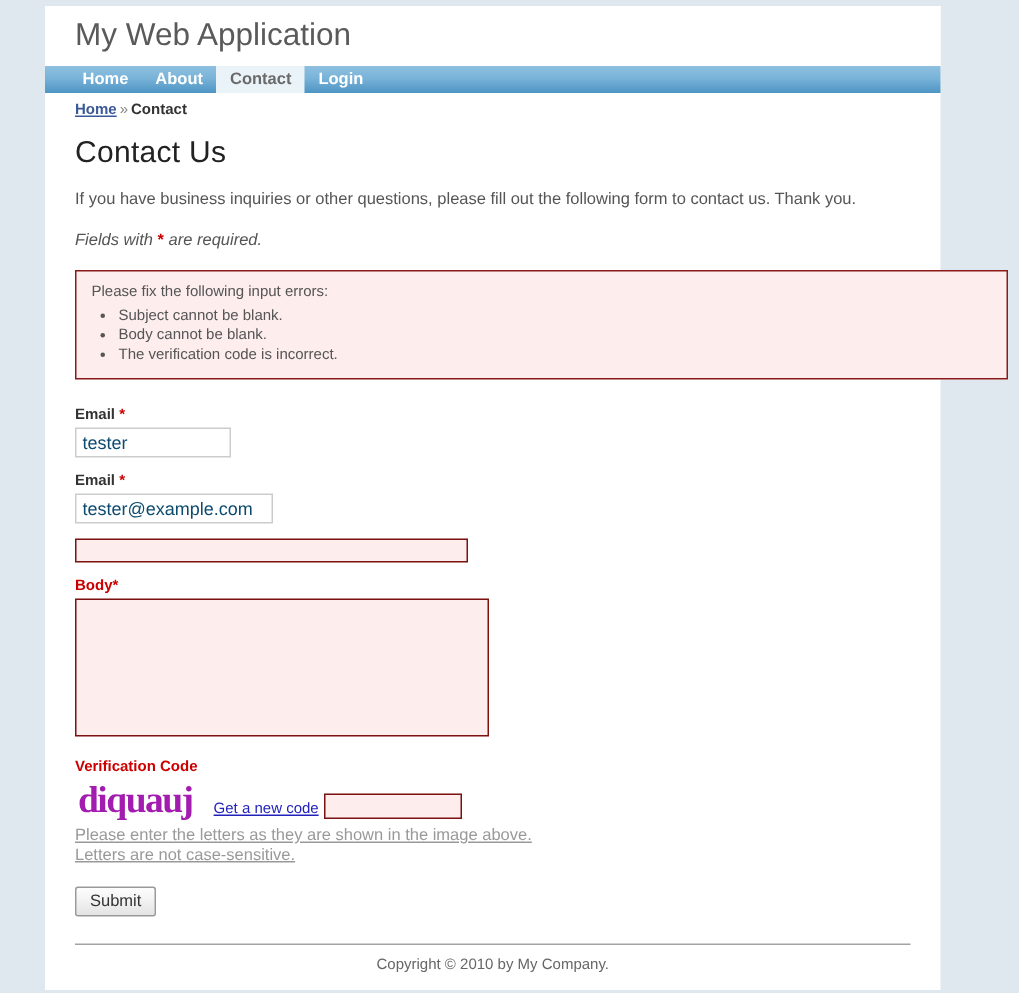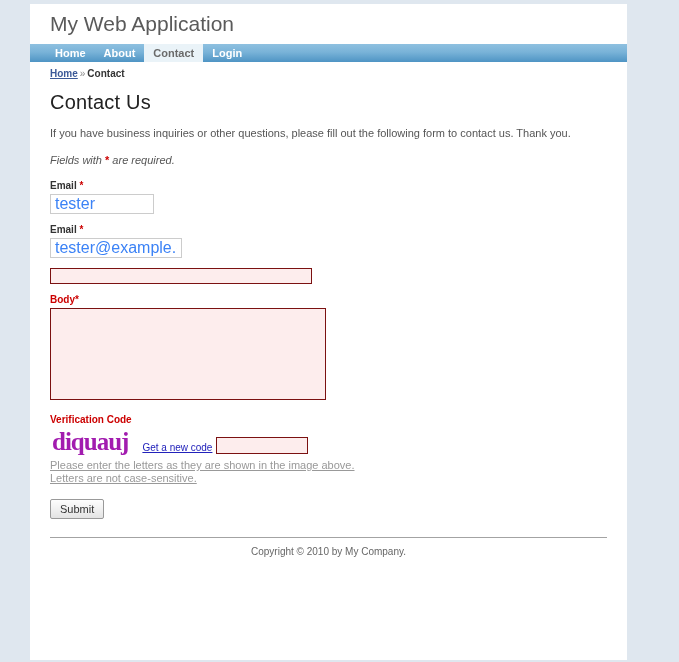--- a/index.html
+++ b/index.html
@@ -158,22 +158,22 @@
     color: #333;
     margin-bottom: 3px;
   }
   label .req { color: #cc0000; font-weight: bold; }
   .row.error label { color: #cc0000; }
   .row.error label .req { color: #cc0000; }
 
   input.text {
     border: 1px solid #cccccc;
     background: #ffffff;
-    font-size: 16px;
-    color: #3b82f6;
+    font-size: 12px;
+    color: #0c4a6e;
     padding: 3px 4px;
     box-sizing: border-box;
     height: 20px;
     font-family: "Liberation Sans", sans-serif;
   }
   #Name { width: 104px; }
   #Email { width: 132px; }
 
   .row.error input.text,
   .row.error textarea {
@@ -286,20 +286,28 @@
     </div>
 
     <div id="content">
 
       <h1>Contact Us</h1>
 
       <p class="intro">If you have business inquiries or other questions, please fill out the following form to contact us. Thank you.</p>
 
       <p class="note"><span>Fields with </span><span class="req">*</span><span> are required.</span></p>
 
+      <div class="errorSummary">
+        <p>Please fix the following input errors:</p>
+        <ul>
+          <li>Subject cannot be blank.</li>
+          <li>Body cannot be blank.</li>
+          <li>The verification code is incorrect.</li>
+        </ul>
+      </div>
 
       <form>
 
         <div class="row">
           <label for="Name"><span>Email</span> <span class="req">*</span></label>
           <input id="Name" class="text" type="text" value="tester" style="">
         </div>
 
         <div class="row">
           <label for="Email"><span>Email</span> <span class="req">*</span></label>

